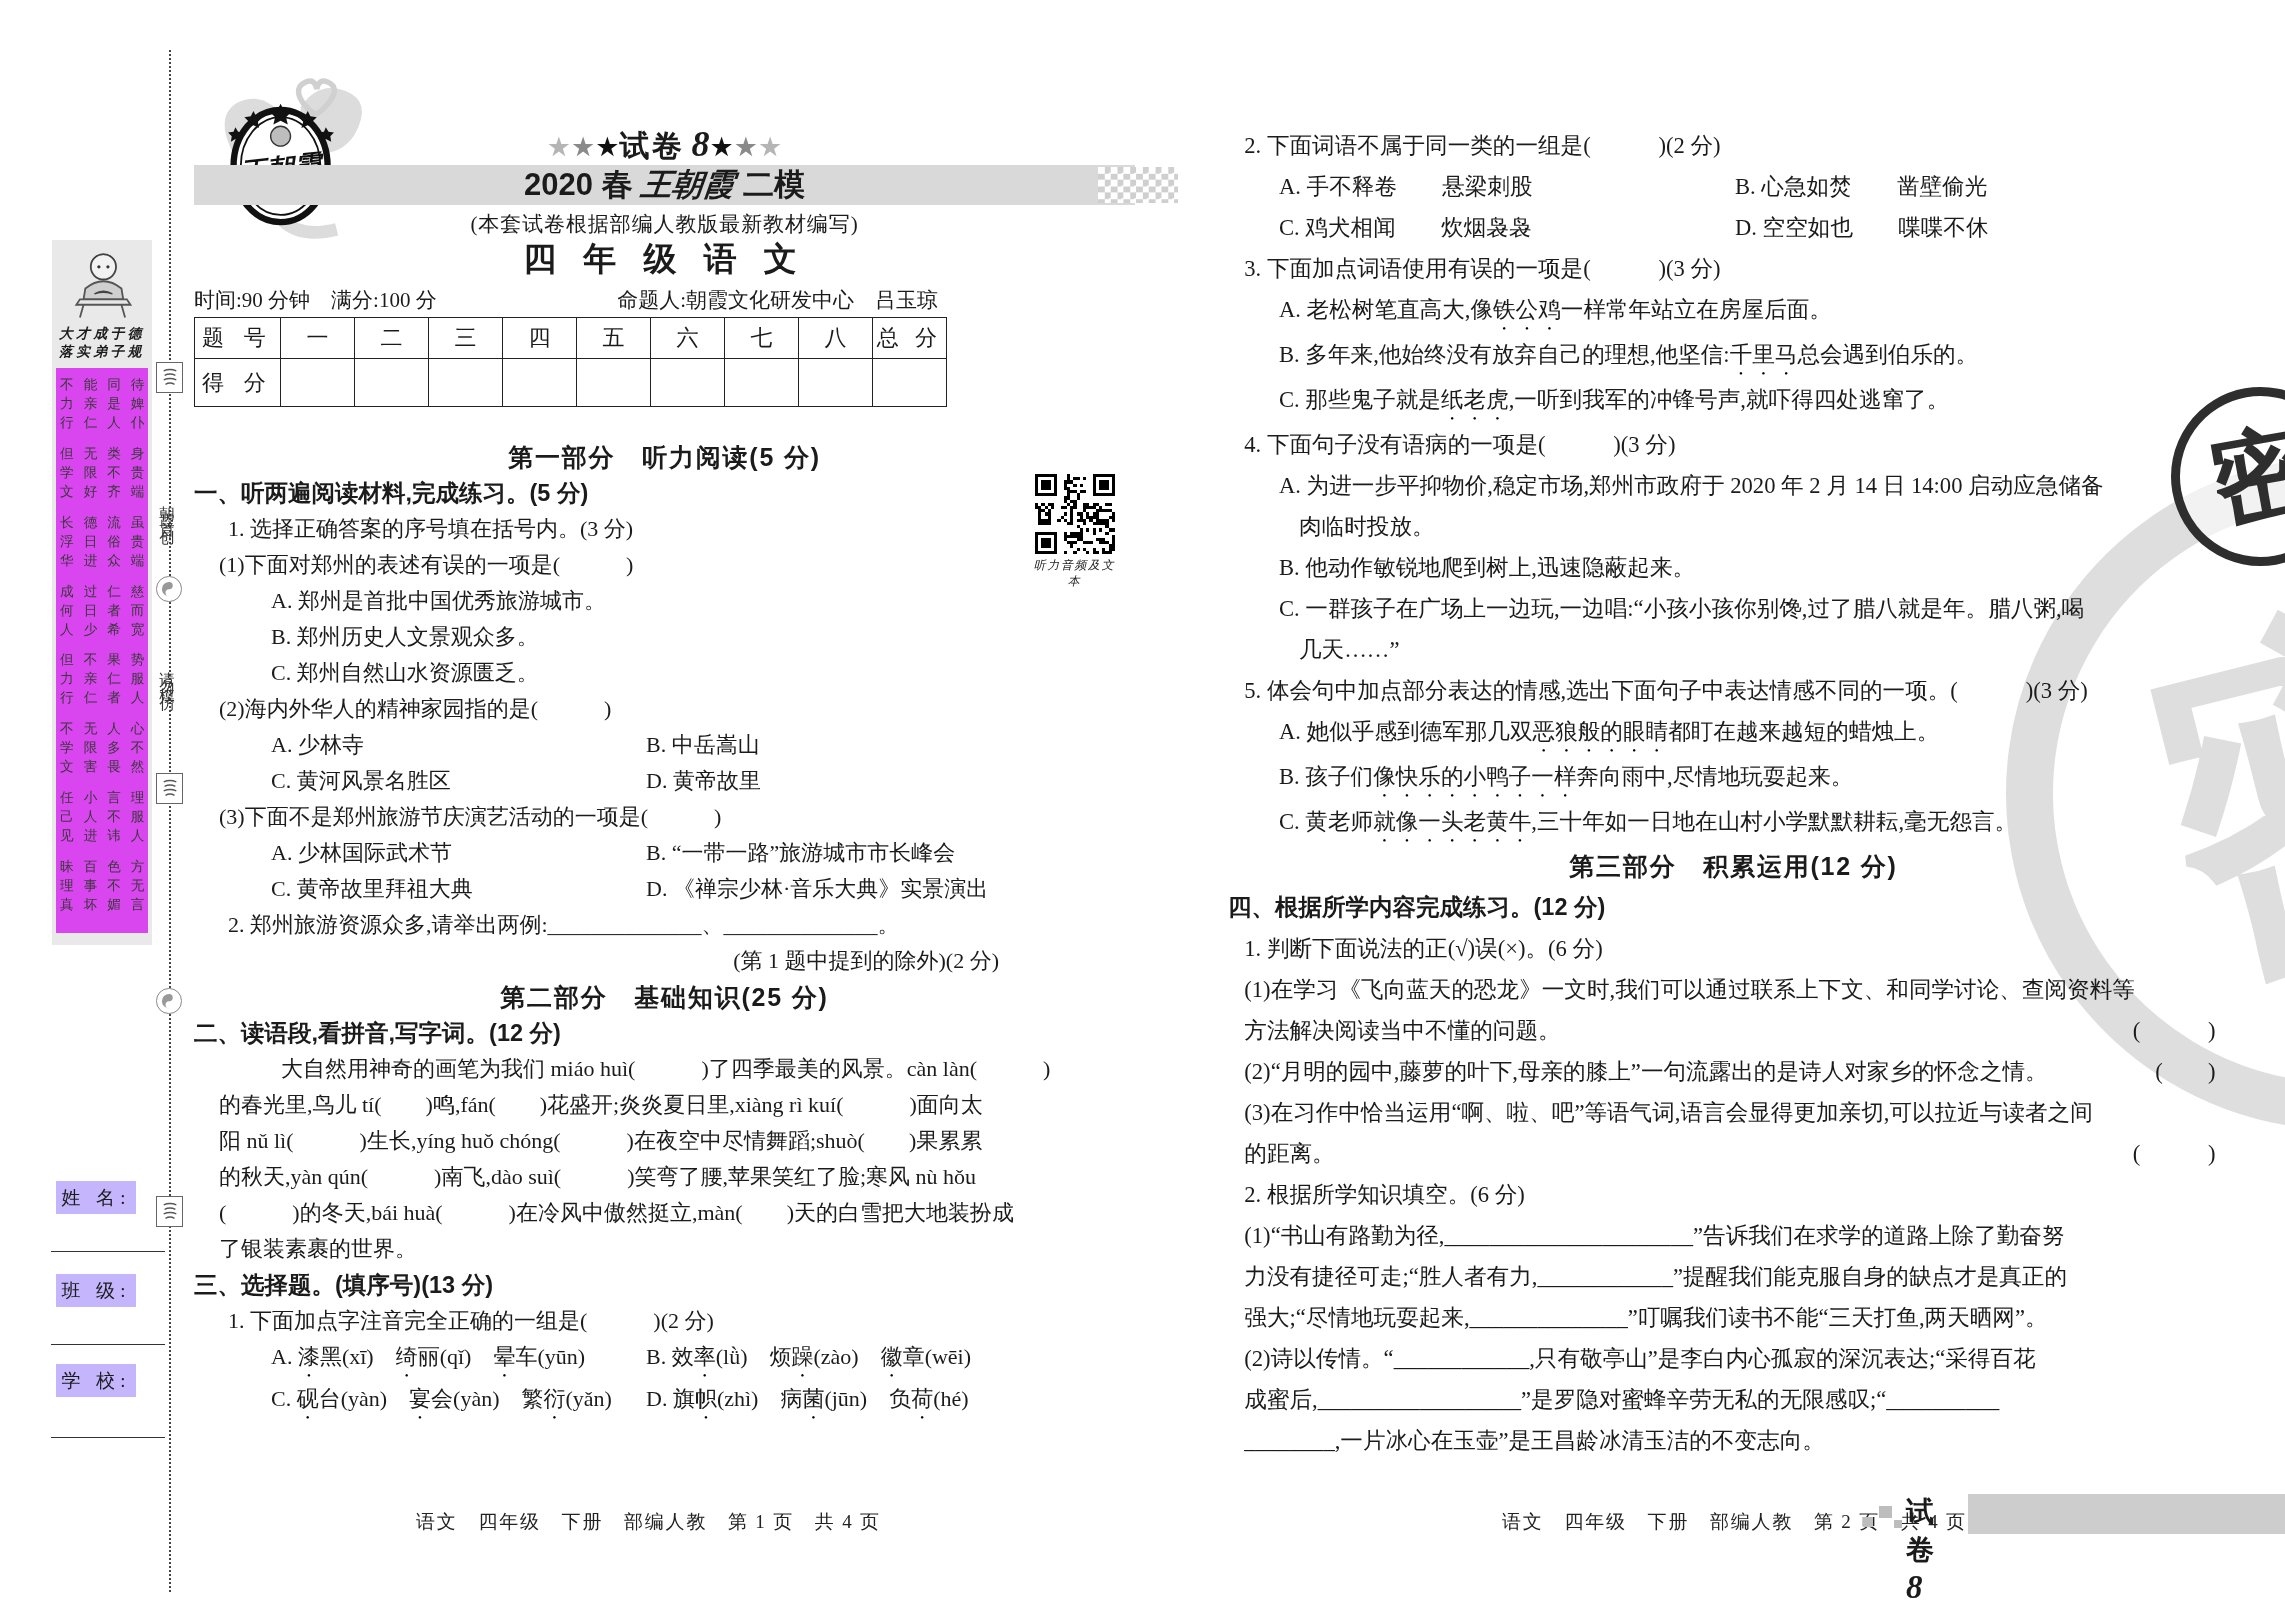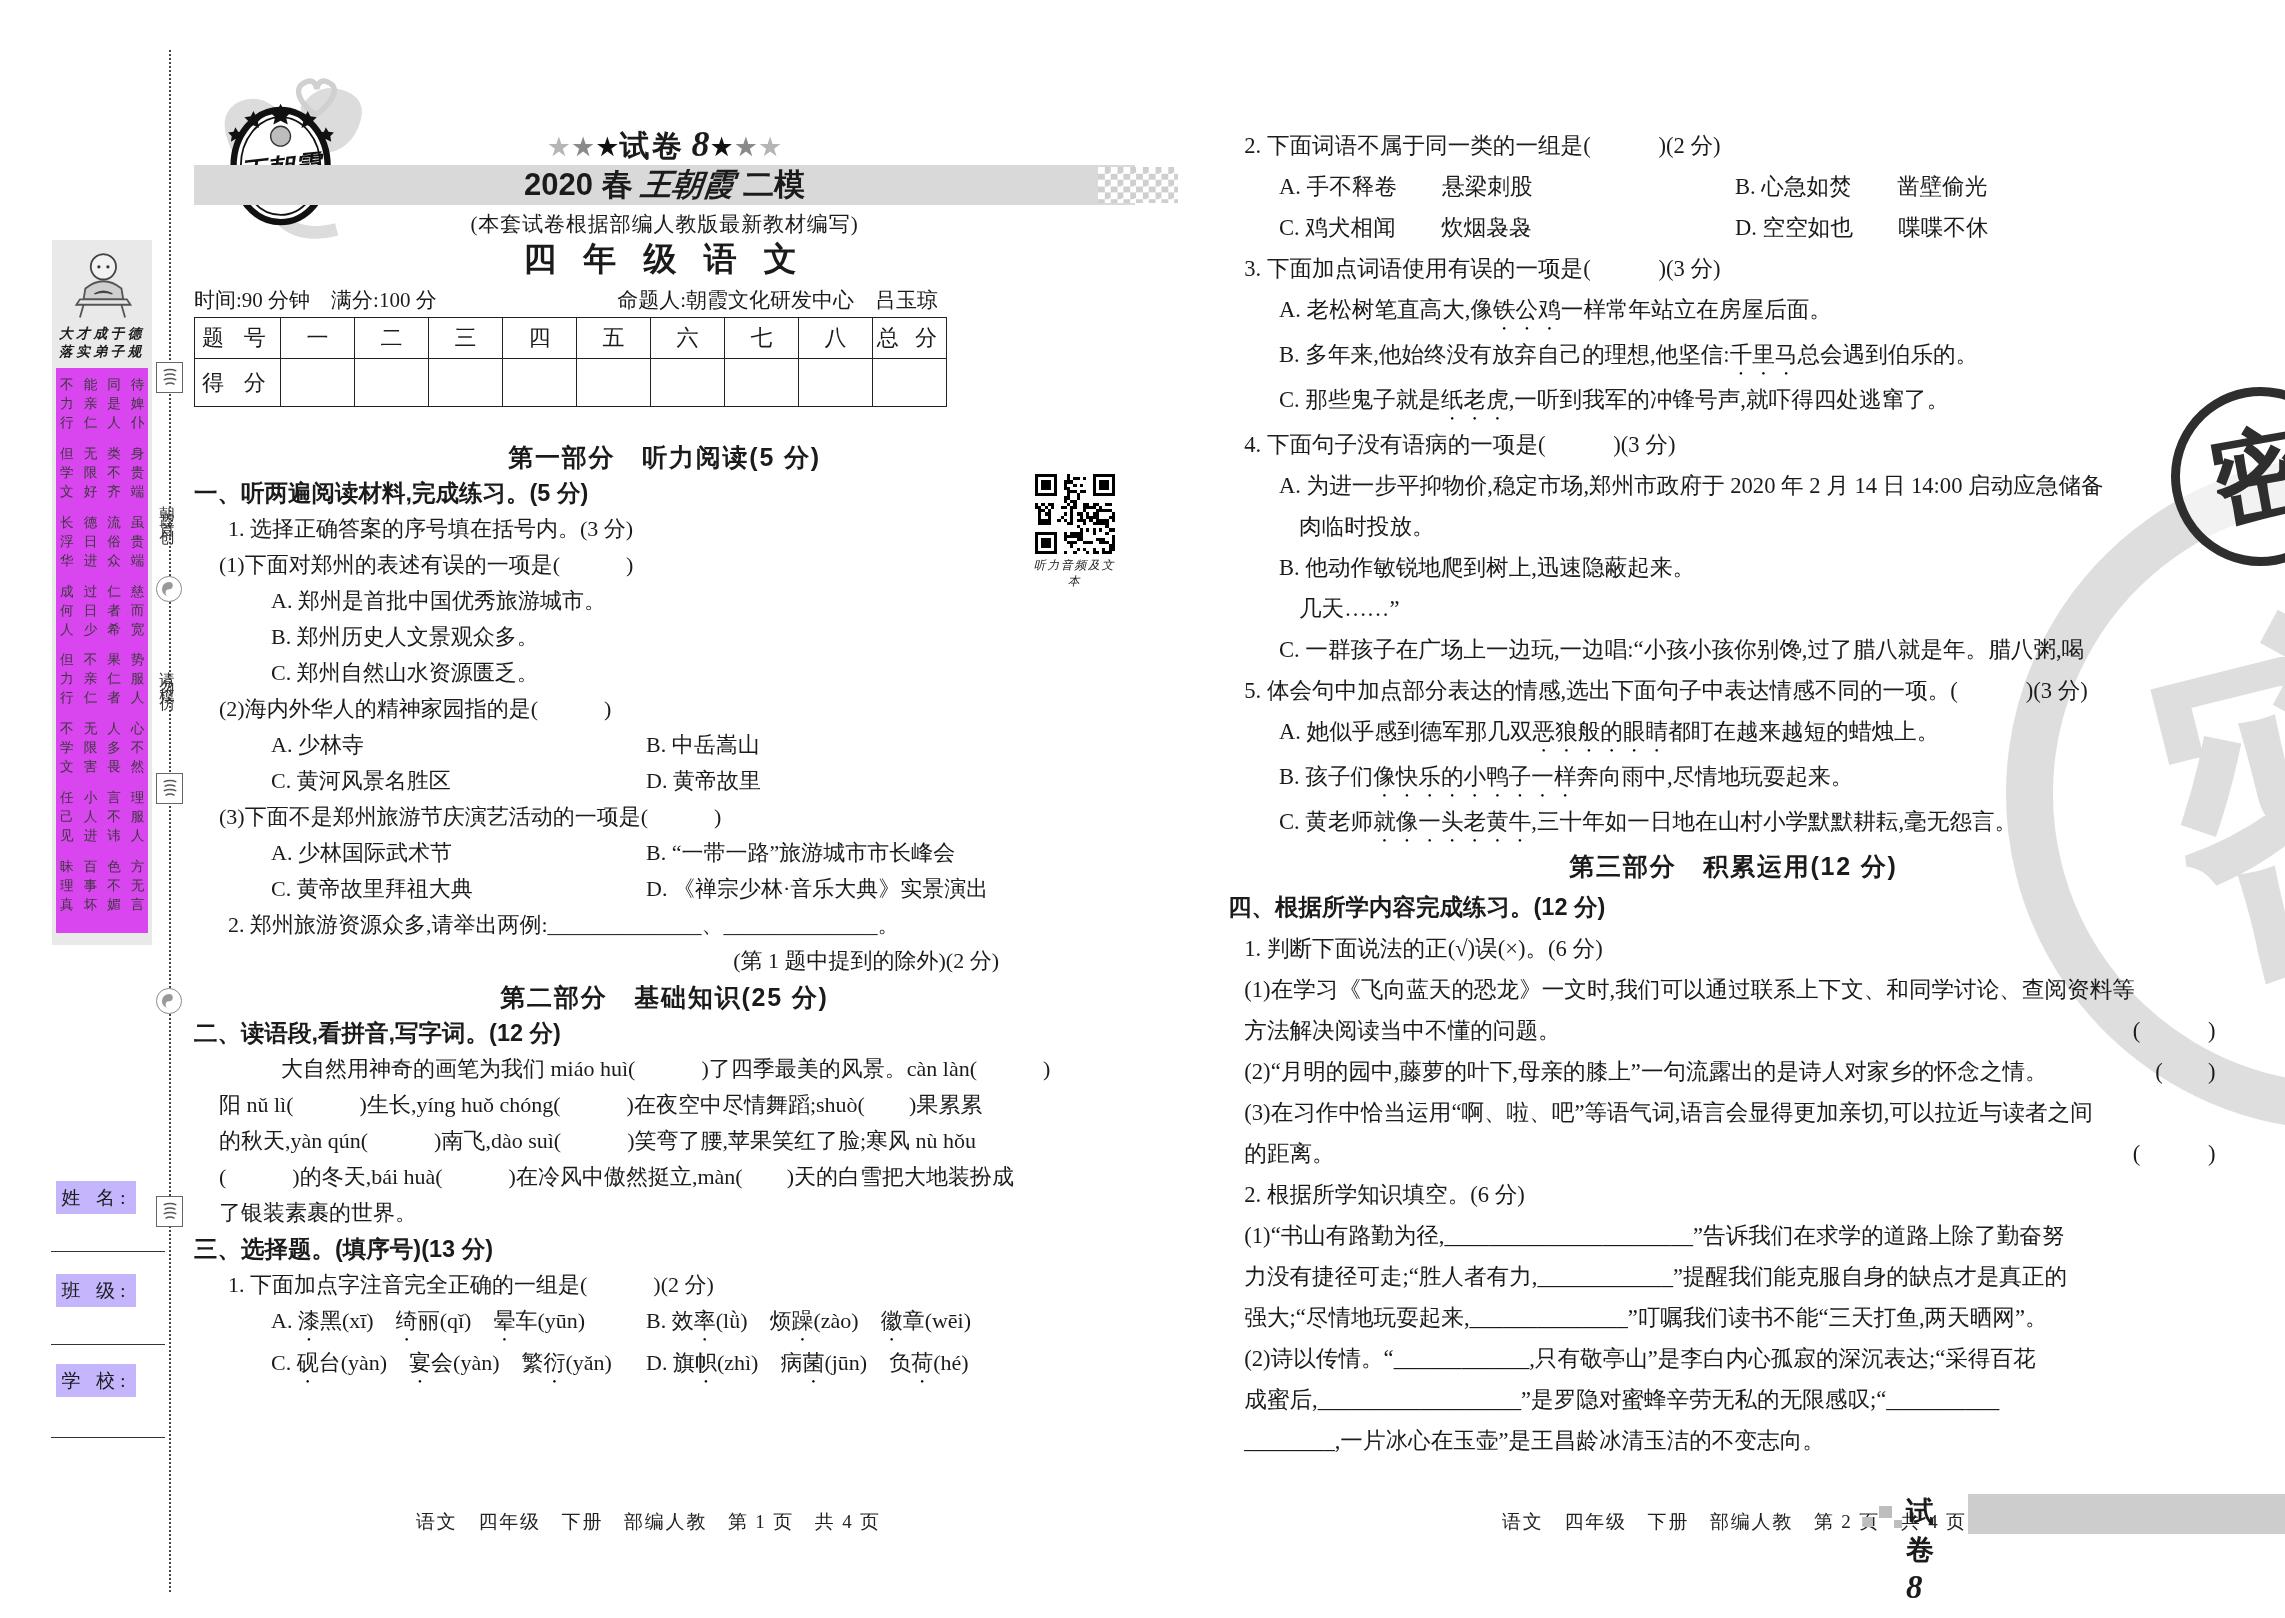--- a/index.html
+++ b/index.html
@@ -283,20 +283,21 @@
       </div>
       <div class="line opt1">
         <div class="c1"><span>C. 黄帝故里拜祖大典</span></div>
         <div class="c2"><span>D. 《禅宗少林·音乐大典》实景演出</span></div>
       </div>
       <div class="line n1"><span>2. 郑州旅游资源众多,请举出两例:______________、______________。</span></div>
       <div class="line r1"><span>(第 1 题中提到的除外)(2 分)</span></div>
       <div class="line h1"><span>第二部分　基础知识(25 分)</span></div>
       <div class="line sec"><span>二、读语段,看拼音,写字词。(12 分)</span></div>
       <div class="line pf"><span>大自然用神奇的画笔为我们 miáo huì(　　　)了四季最美的风景。càn làn(　　　)</span></div>
+      <div class="line pb"><span>的春光里,鸟儿 tí(　　)鸣,fán(　　)花盛开;炎炎夏日里,xiàng rì kuí(　　　)面向太</span></div>
       <div class="line pb"><span>阳 nǔ lì(　　　)生长,yíng huǒ chóng(　　　)在夜空中尽情舞蹈;shuò(　　)果累累</span></div>
       <div class="line pb"><span>的秋天,yàn qún(　　　)南飞,dào suì(　　　)笑弯了腰,苹果笑红了脸;寒风 nù hǒu</span></div>
       <div class="line pb"><span>(　　　)的冬天,bái huà(　　　)在冷风中傲然挺立,màn(　　)天的白雪把大地装扮成</span></div>
       <div class="line pb"><span>了银装素裹的世界。</span></div>
       <div class="line sec"><span>三、选择题。(填序号)(13 分)</span></div>
       <div class="line n1"><span>1. 下面加点字注音完全正确的一组是(　　　)(2 分)</span></div>
       <div class="line opt1">
         <div class="c1"><span>A. </span><span class="em">漆</span><span>黑(xī)　</span><span class="em">绮</span><span>丽(qǐ)　</span><span class="em">晕</span><span>车(yūn)</span></div>
         <div class="c2"><span>B. 效</span><span class="em">率</span><span>(lǜ)　烦</span><span class="em">躁</span><span>(zào)　</span><span class="em">徽</span><span>章(wēi)</span></div>
       </div>
@@ -506,22 +507,22 @@
       <div class="c2"><span>D. 空空如也　　喋喋不休</span></div>
     </div>
     <div class="line n2"><span>3. 下面加点词语使用有误的一项是(　　　)(3 分)</span></div>
     <div class="line o2"><span>A. 老松树笔直高大,像</span><span class="em">铁公鸡</span><span>一样常年站立在房屋后面。</span></div>
     <div class="line o2"><span>B. 多年来,他始终没有放弃自己的理想,他坚信:</span><span class="em">千里马</span><span>总会遇到伯乐的。</span></div>
     <div class="line o2"><span>C. 那些鬼子就是</span><span class="em">纸老虎</span><span>,一听到我军的冲锋号声,就吓得四处逃窜了。</span></div>
     <div class="line n2"><span>4. 下面句子没有语病的一项是(　　　)(3 分)</span></div>
     <div class="line o2"><span>A. 为进一步平抑物价,稳定市场,郑州市政府于 2020 年 2 月 14 日 14:00 启动应急储备</span></div>
     <div class="line oc2"><span>肉临时投放。</span></div>
     <div class="line o2"><span>B. 他动作敏锐地爬到树上,迅速隐蔽起来。</span></div>
+    <div class="line o2"><span>C. 一群孩子在广场上一边玩,一边唱:“小孩小孩你别馋,过了腊八就是年。腊八粥,喝</span></div>
     <div class="line oc2"><span>几天……”</span></div>
-    <div class="line o2"><span>C. 一群孩子在广场上一边玩,一边唱:“小孩小孩你别馋,过了腊八就是年。腊八粥,喝</span></div>
     <div class="line n2"><span>5. 体会句中加点部分表达的情感,选出下面句子中表达情感不同的一项。(　　　)(3 分)</span></div>
     <div class="line o2"><span>A. 她似乎感到德军那几双</span><span class="em">恶狼般的眼睛</span><span>都盯在越来越短的蜡烛上。</span></div>
     <div class="line o2"><span>B. 孩子们</span><span class="em">像快乐的小鸭子一样</span><span>奔向雨中,尽情地玩耍起来。</span></div>
     <div class="line o2"><span>C. 黄老师</span><span class="em">就像一头老黄牛</span><span>,三十年如一日地在山村小学默默耕耘,毫无怨言。</span></div>
     <div class="line h1"><span>第三部分　积累运用(12 分)</span></div>
     <div class="line sec"><span>四、根据所学内容完成练习。(12 分)</span></div>
     <div class="line n2"><span>1. 判断下面说法的正(√)误(×)。(6 分)</span></div>
     <div class="line q2"><span>(1)在学习《飞向蓝天的恐龙》一文时,我们可以通过联系上下文、和同学讨论、查阅资料等</span></div>
     <div class="line q2 flexr">
       <div><span>方法解决阅读当中不懂的问题。</span></div>

